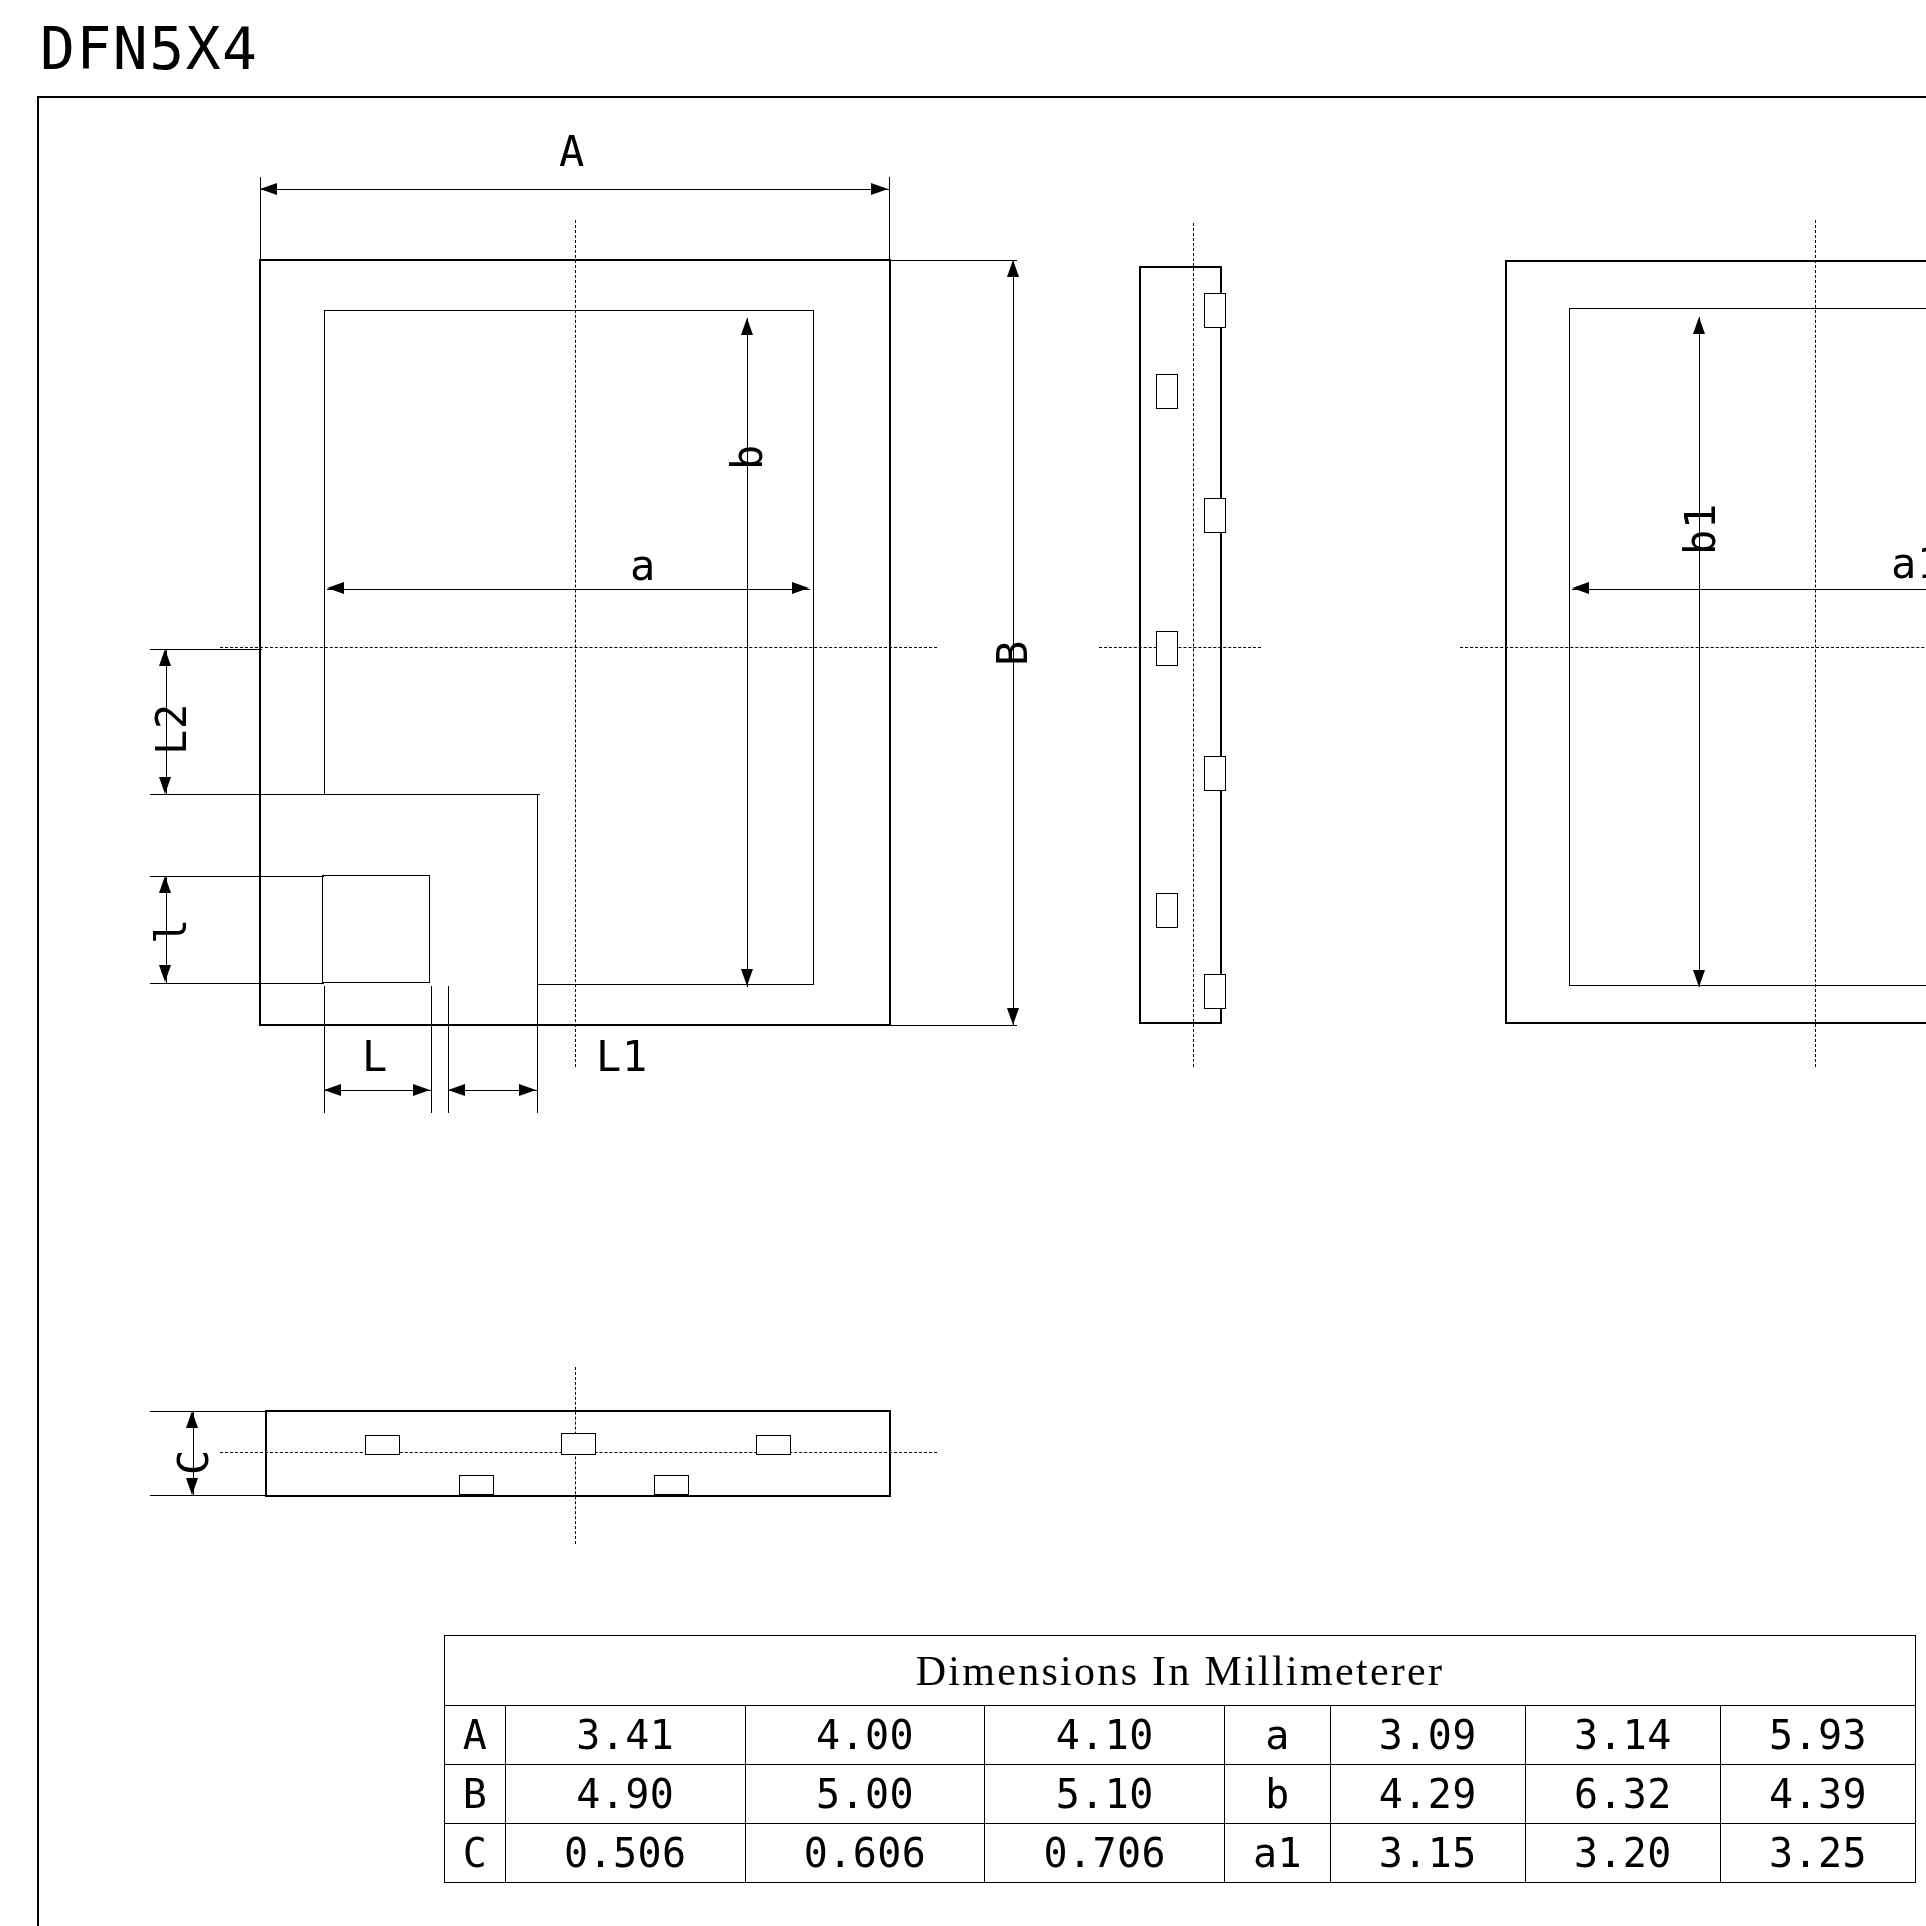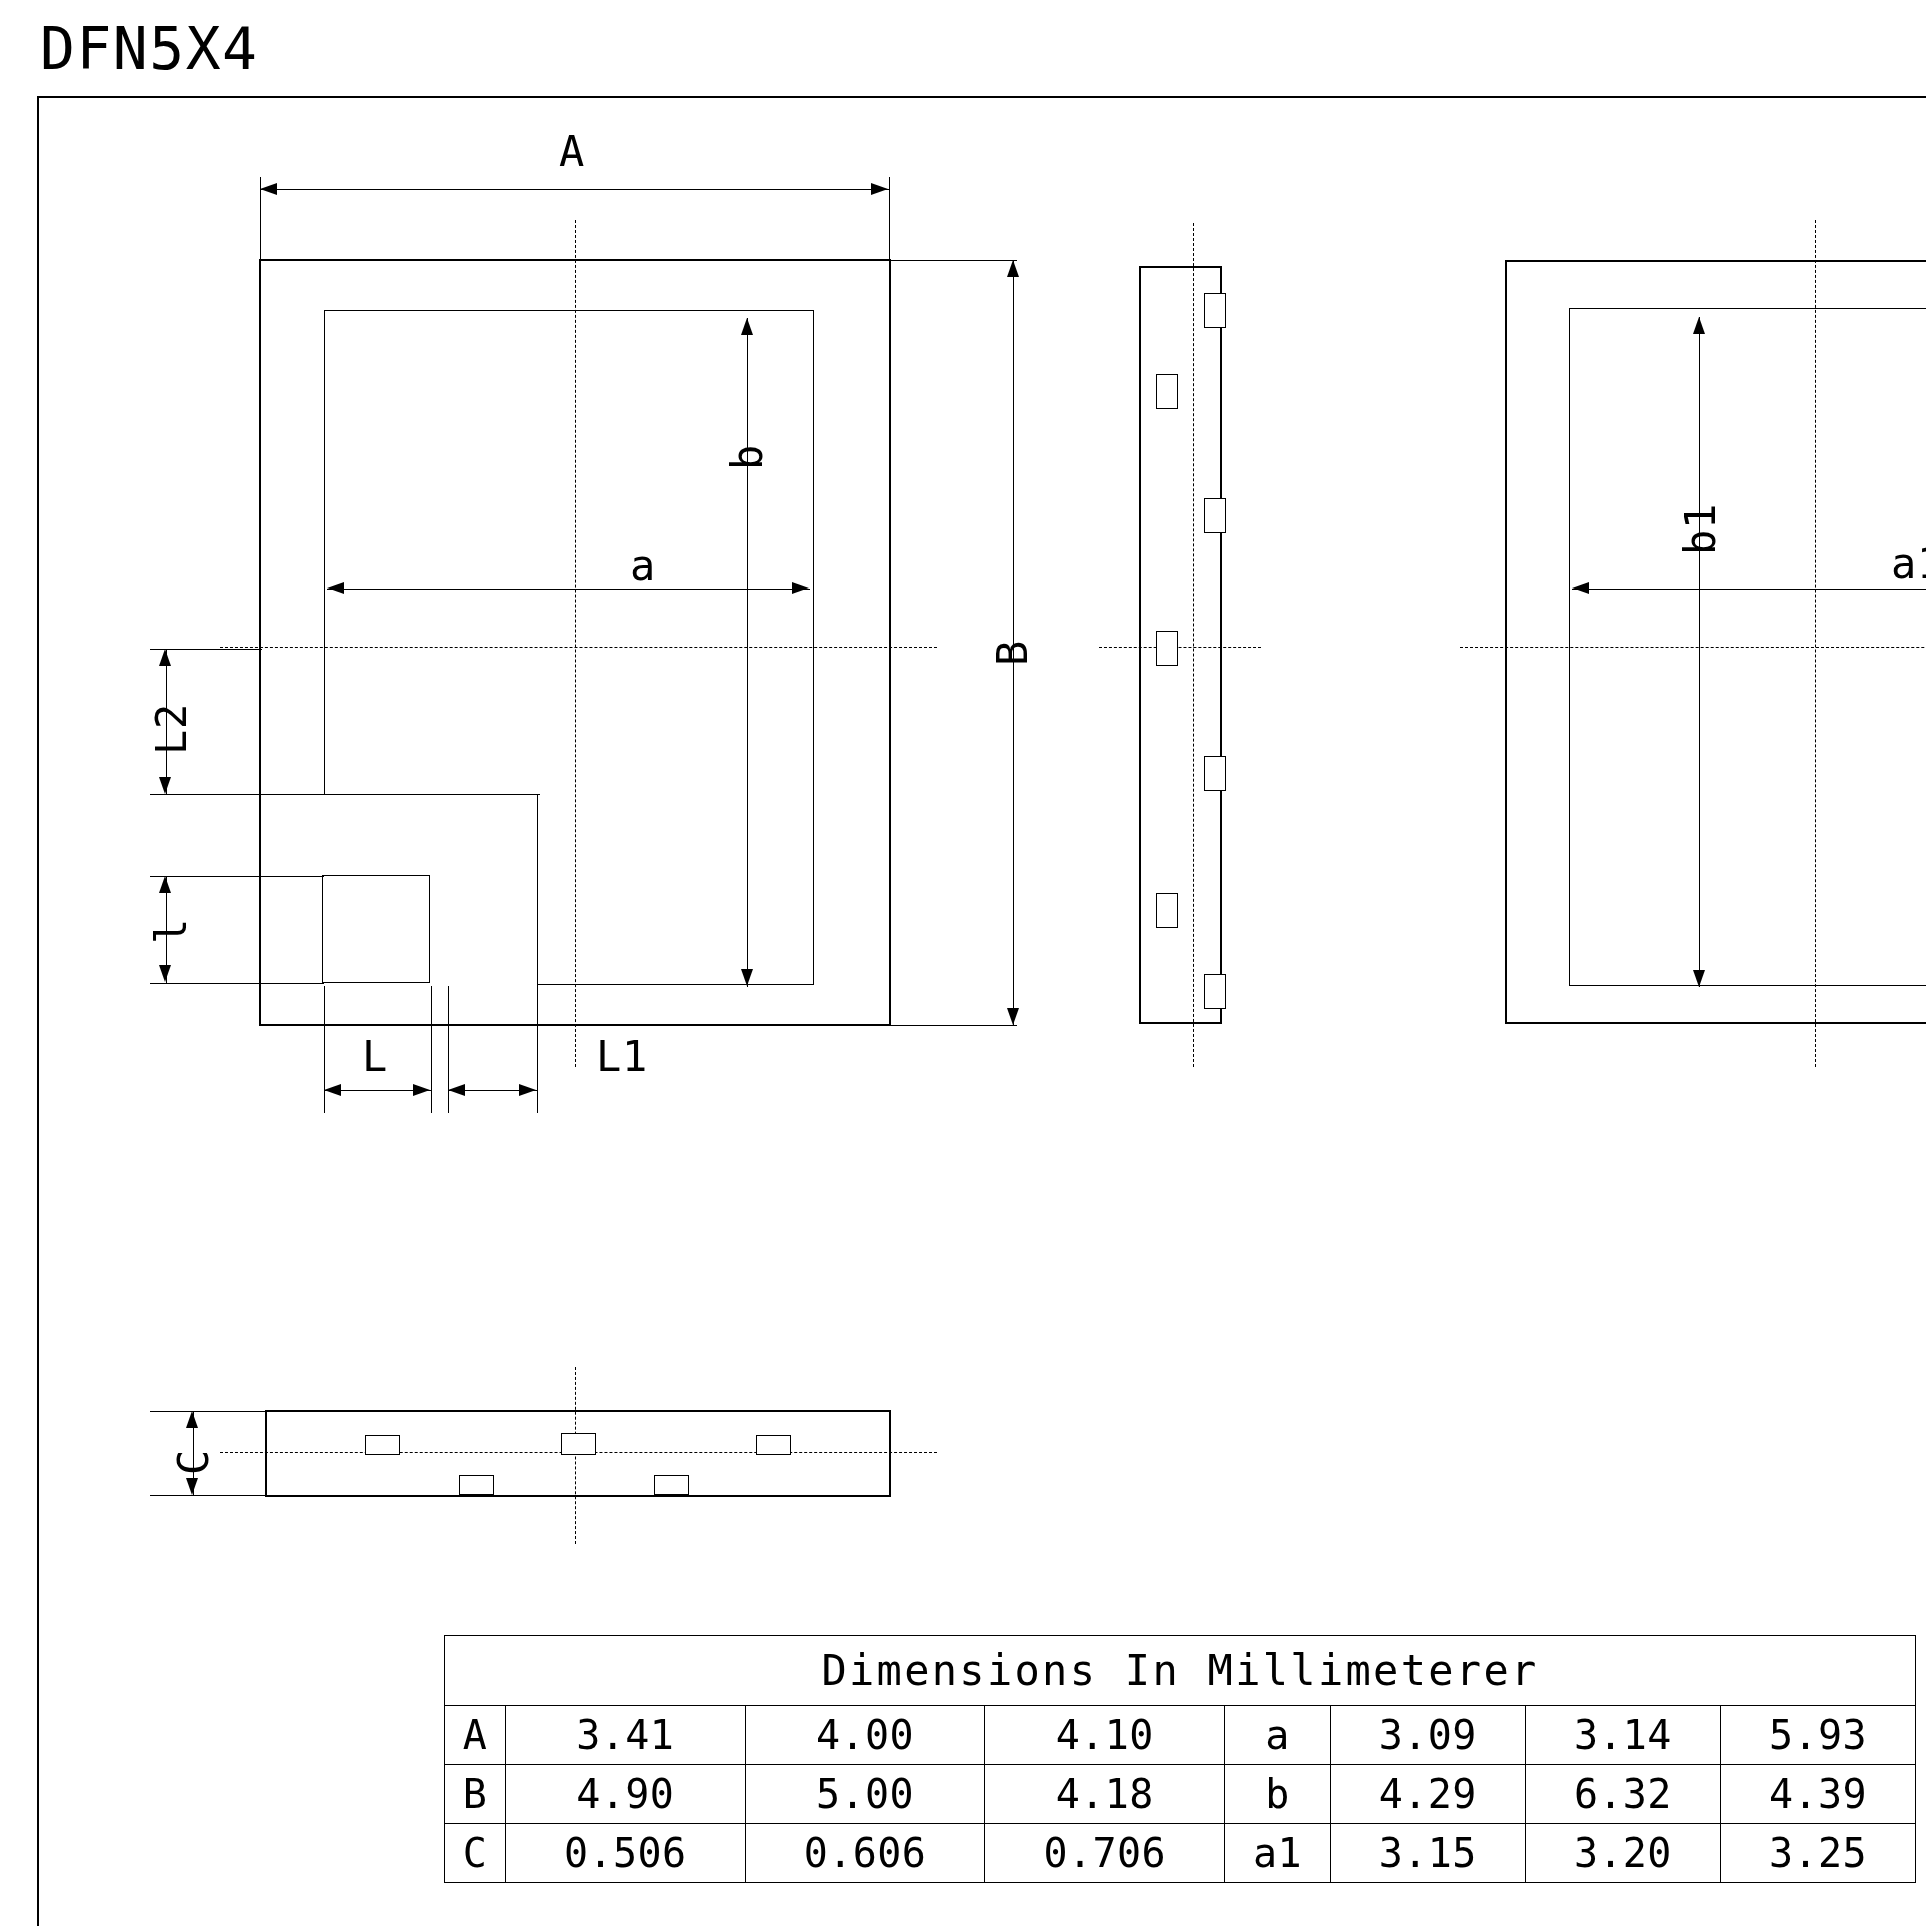--- a/index.html
+++ b/index.html
@@ -130,20 +130,21 @@
     border: 1.9px solid #000;
     text-align: center;
     font-weight: normal;
     height: 58px;
     padding: 0 3.9px;
   }
   .dim-table .caption-cell {
     font-size: 42px;
     letter-spacing: 2.3px;
     height: 69px;
+    font-family: Liberation Serif, serif;
   }
   .col-sym { width: 216px; }
   .col-val { width: 162px; }
 </style>
 </head>
 <body>
 
 <div class="sheet">
 
   <div class="title-left">DFN5X4</div>
@@ -282,21 +283,21 @@
         <td>4.10</td>
         <td>a</td>
         <td>3.09</td>
         <td>3.14</td>
         <td>5.93</td>
       </tr>
       <tr>
         <td>B</td>
         <td>4.90</td>
         <td>5.00</td>
-        <td>4.18</td>
+        <td>5.10</td>
         <td>b</td>
         <td>4.29</td>
         <td>6.32</td>
         <td>4.39</td>
       </tr>
       <tr>
         <td>C</td>
         <td>0.506</td>
         <td>0.606</td>
         <td>0.706</td>

